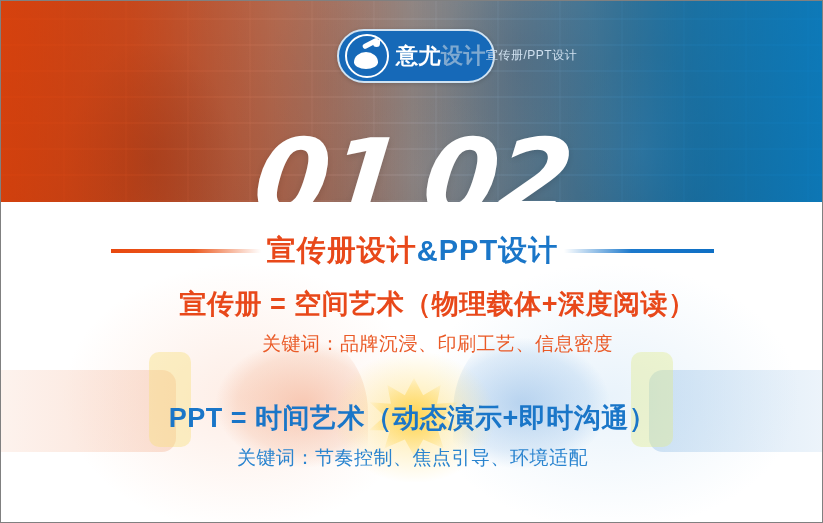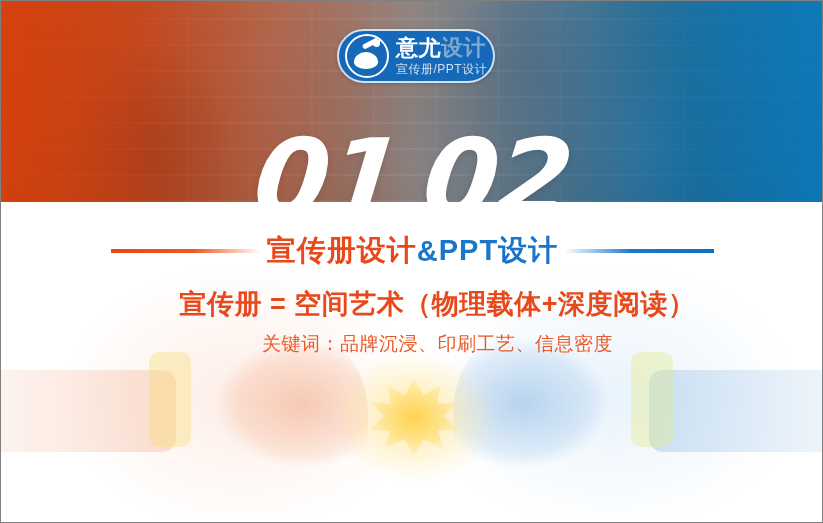--- a/index.html
+++ b/index.html
@@ -146,21 +146,21 @@
   }
   .logo-mark .nib {
     position: absolute;
     left: 26px;
     top: 4px;
     width: 7px;
     height: 7px;
     background: #ffffff;
     border-radius: 50% 0 50% 50%;
   }
-  .logo-text { display: flex; flex-direction: column; line-height: 1; }
+  .logo-text { display: flex; flex-direction: row; line-height: 1; }
   .logo-main {
     font-size: 22px;
     font-weight: 700;
     letter-spacing: .5px;
     white-space: nowrap;
   }
   .logo-main .lm-a { color: #ffffff; }
   .logo-main .lm-b { color: #7fa9d0; }
   .logo-sub {
     font-size: 12px;
@@ -353,15 +353,19 @@
       <span class="title-text t-blue"> &amp; </span>
       <span class="title-text t-blue">PPT设计</span>
       <div class="rule rule-right"></div>
     </div>
 
     <div class="block block-brochure">
       <div class="headline headline-orange">宣传册 = 空间艺术（物理载体+深度阅读）</div>
       <div class="keywords keywords-orange">关键词：品牌沉浸、印刷工艺、信息密度</div>
     </div>
 
+    <div class="block block-ppt">
+      <div class="headline headline-blue">PPT = 时间艺术（动态演示+即时沟通）</div>
+      <div class="keywords keywords-blue">关键词：节奏控制、焦点引导、环境适配</div>
+    </div>
 
   </div>
 </div>
 
 </body></html>

